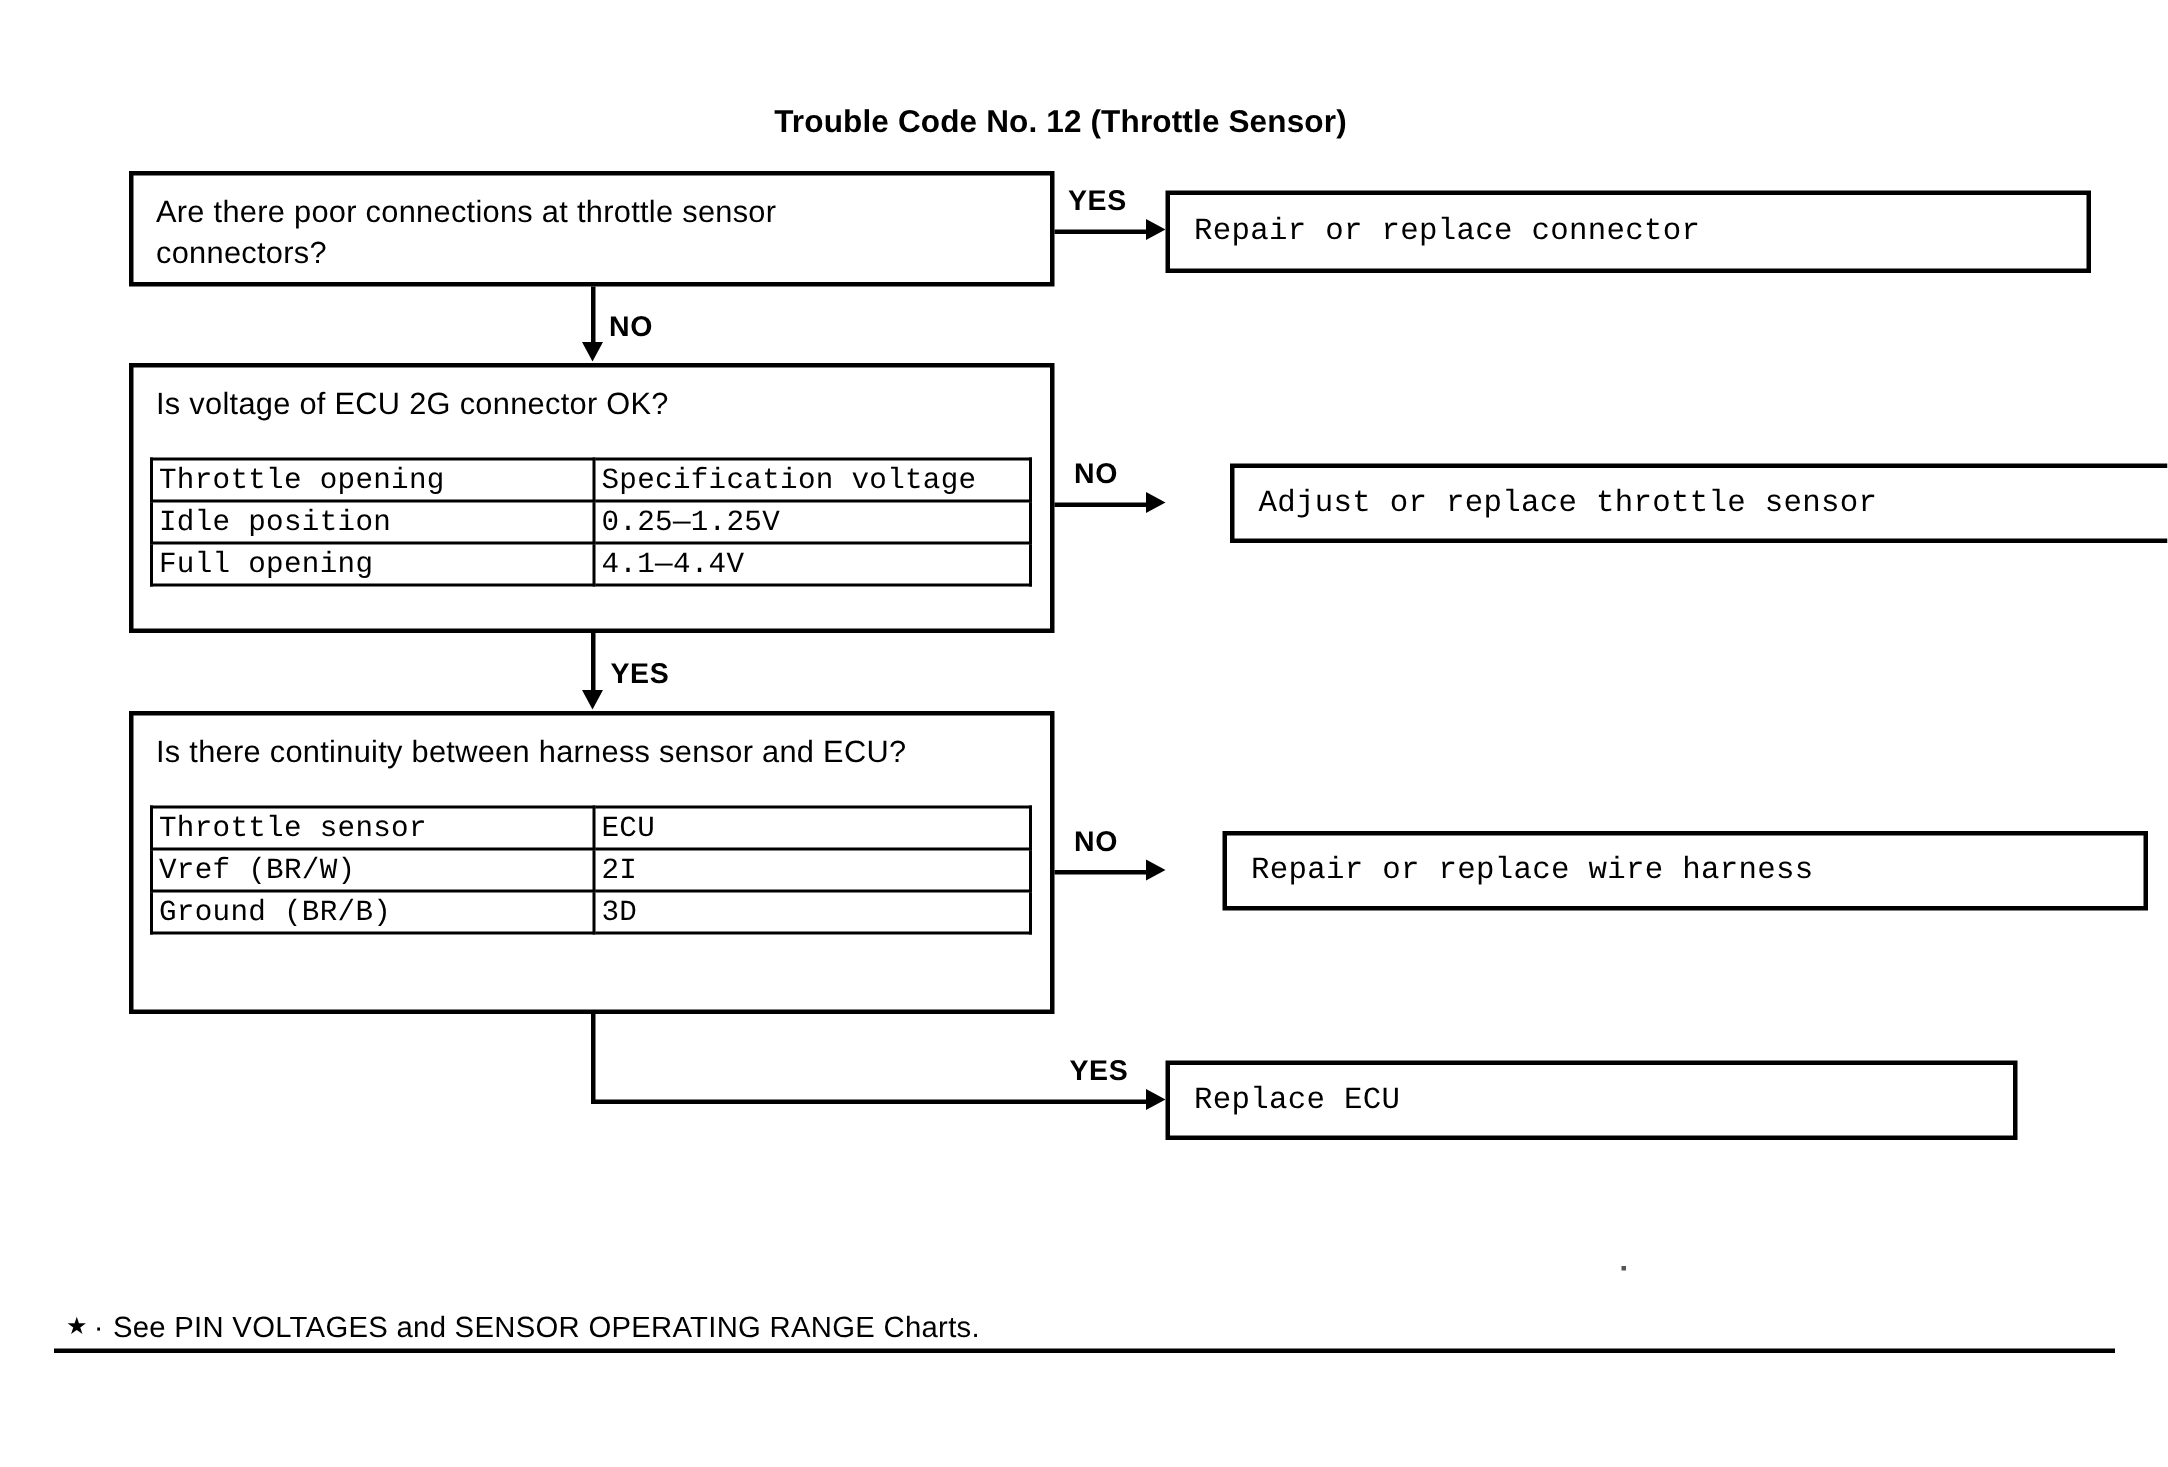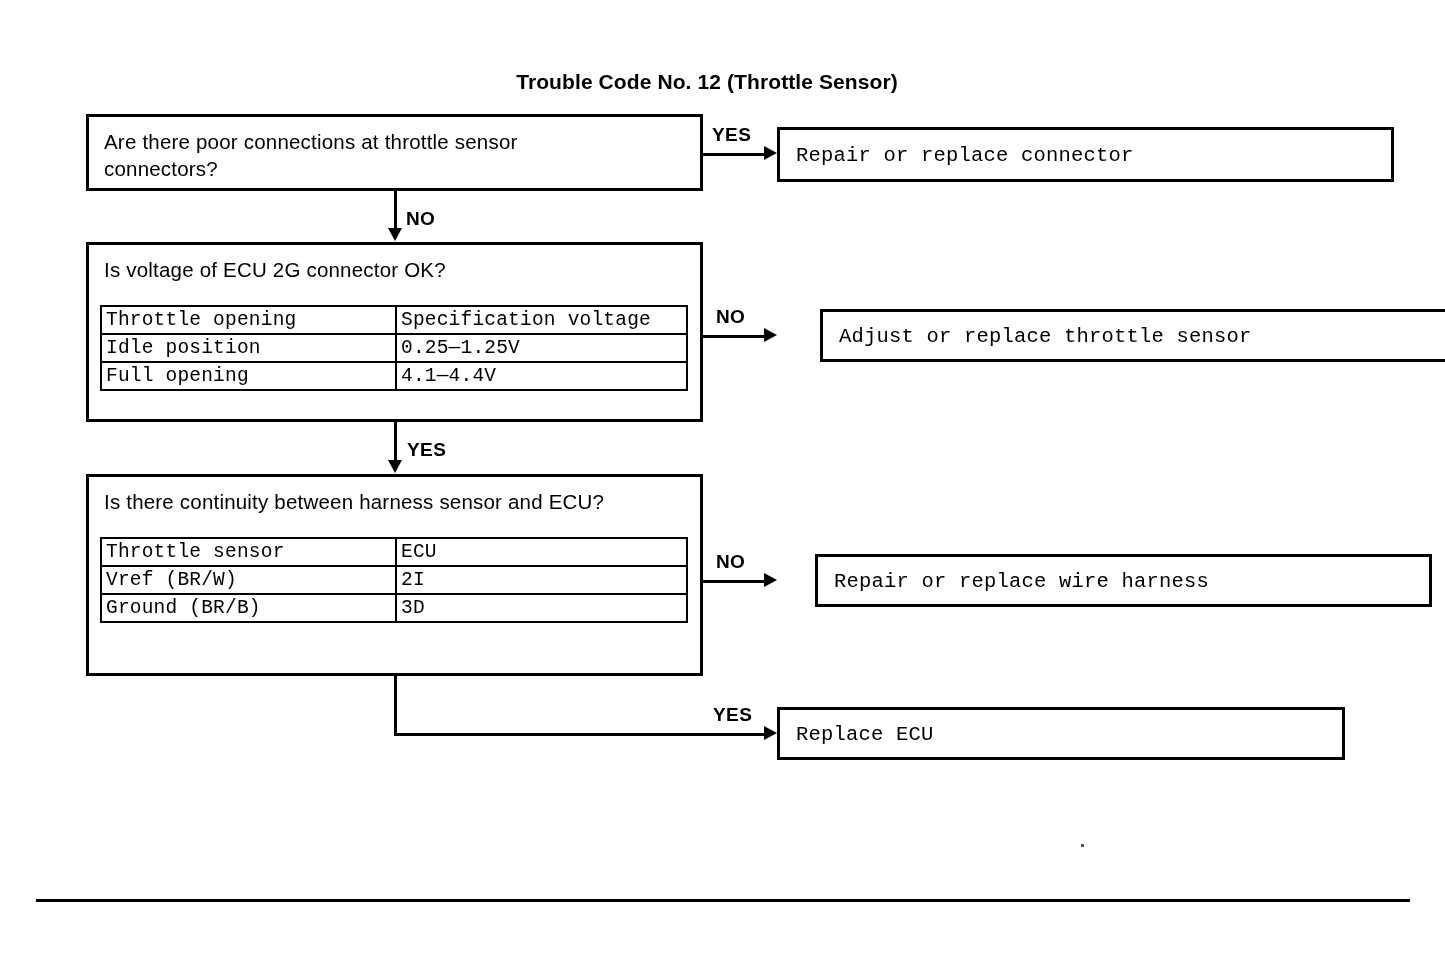--- a/index.html
+++ b/index.html
@@ -248,15 +248,18 @@
   <div class="hline" style="left:394px; top:733px; width:372px;"></div>
   <div class="arrow-right" style="left:764px; top:726px;"></div>
   <div class="branch-label" style="left:713px; top:704px;">YES</div>
 
   <div class="box action" style="left:777px; top:707px; width:568px; height:53px;">
     <div class="box-text">Replace ECU</div>
   </div>
 
   <div class="speck"></div>
 
+  <div class="footnote">
+    <span class="star">★</span><span class="dot">·</span><span>See PIN VOLTAGES and SENSOR OPERATING RANGE Charts.</span>
+  </div>
   <div class="bottom-rule"></div>
 
 </div>
 
 </body></html>

